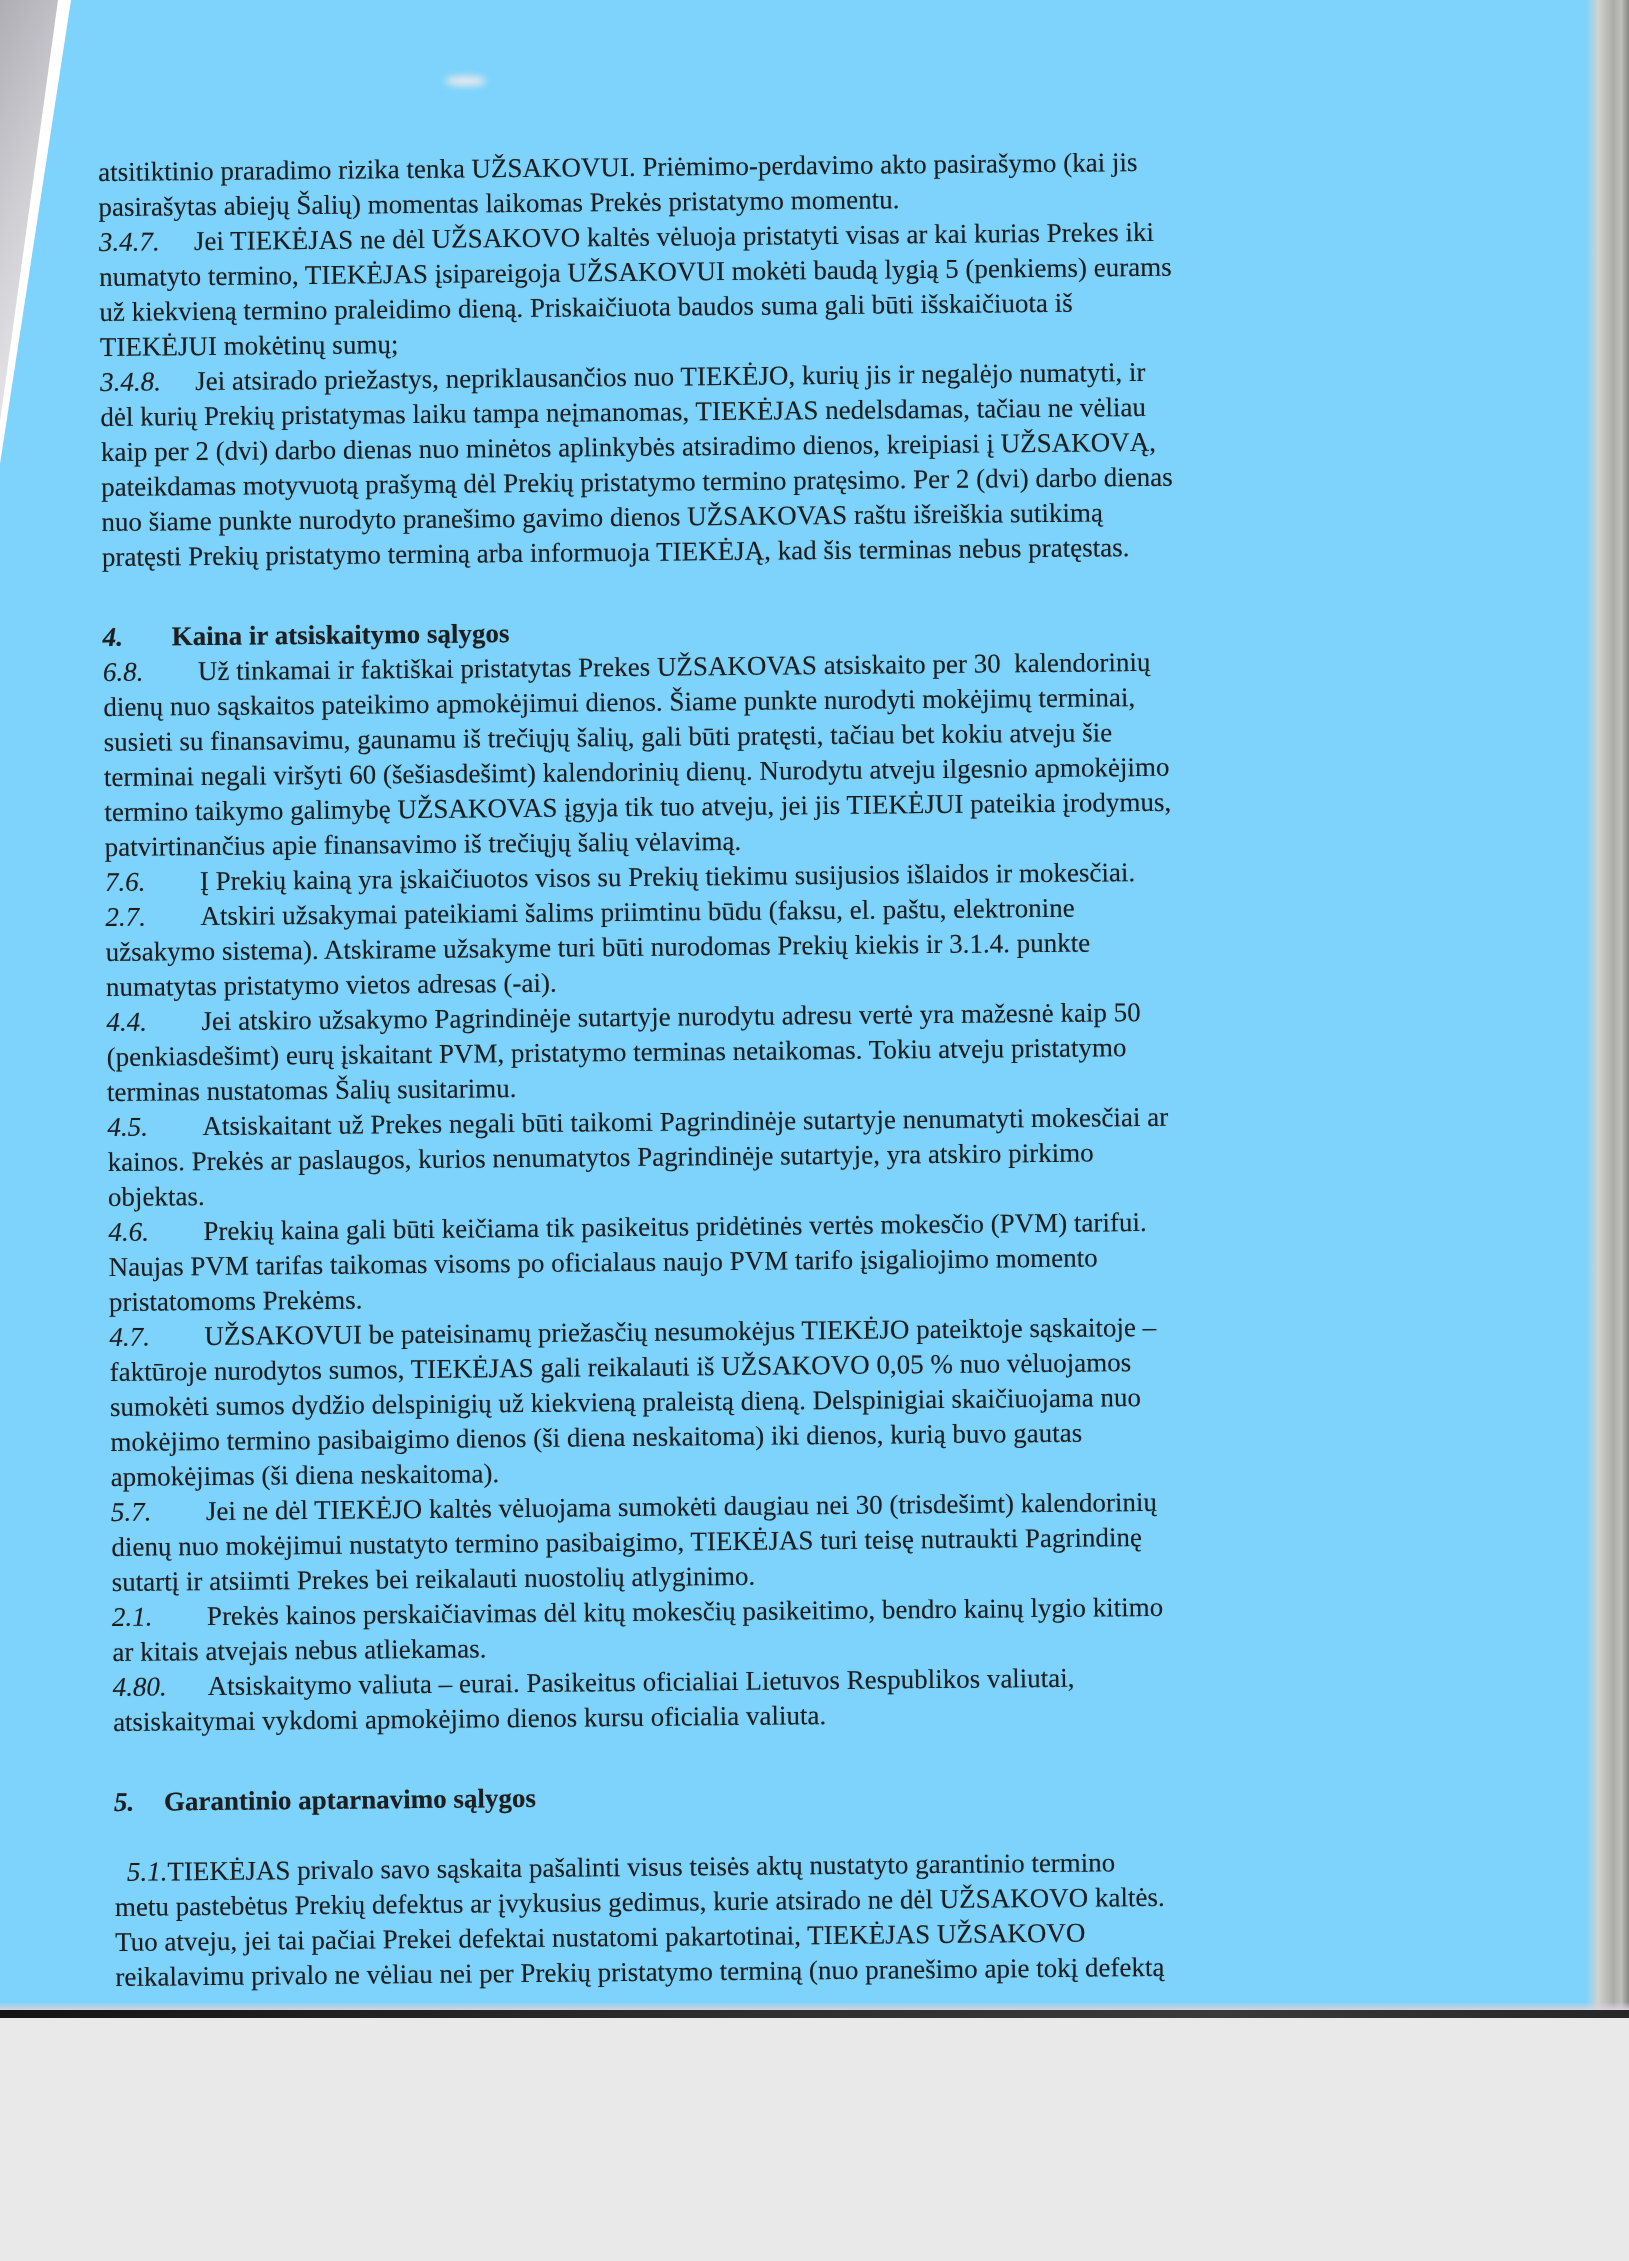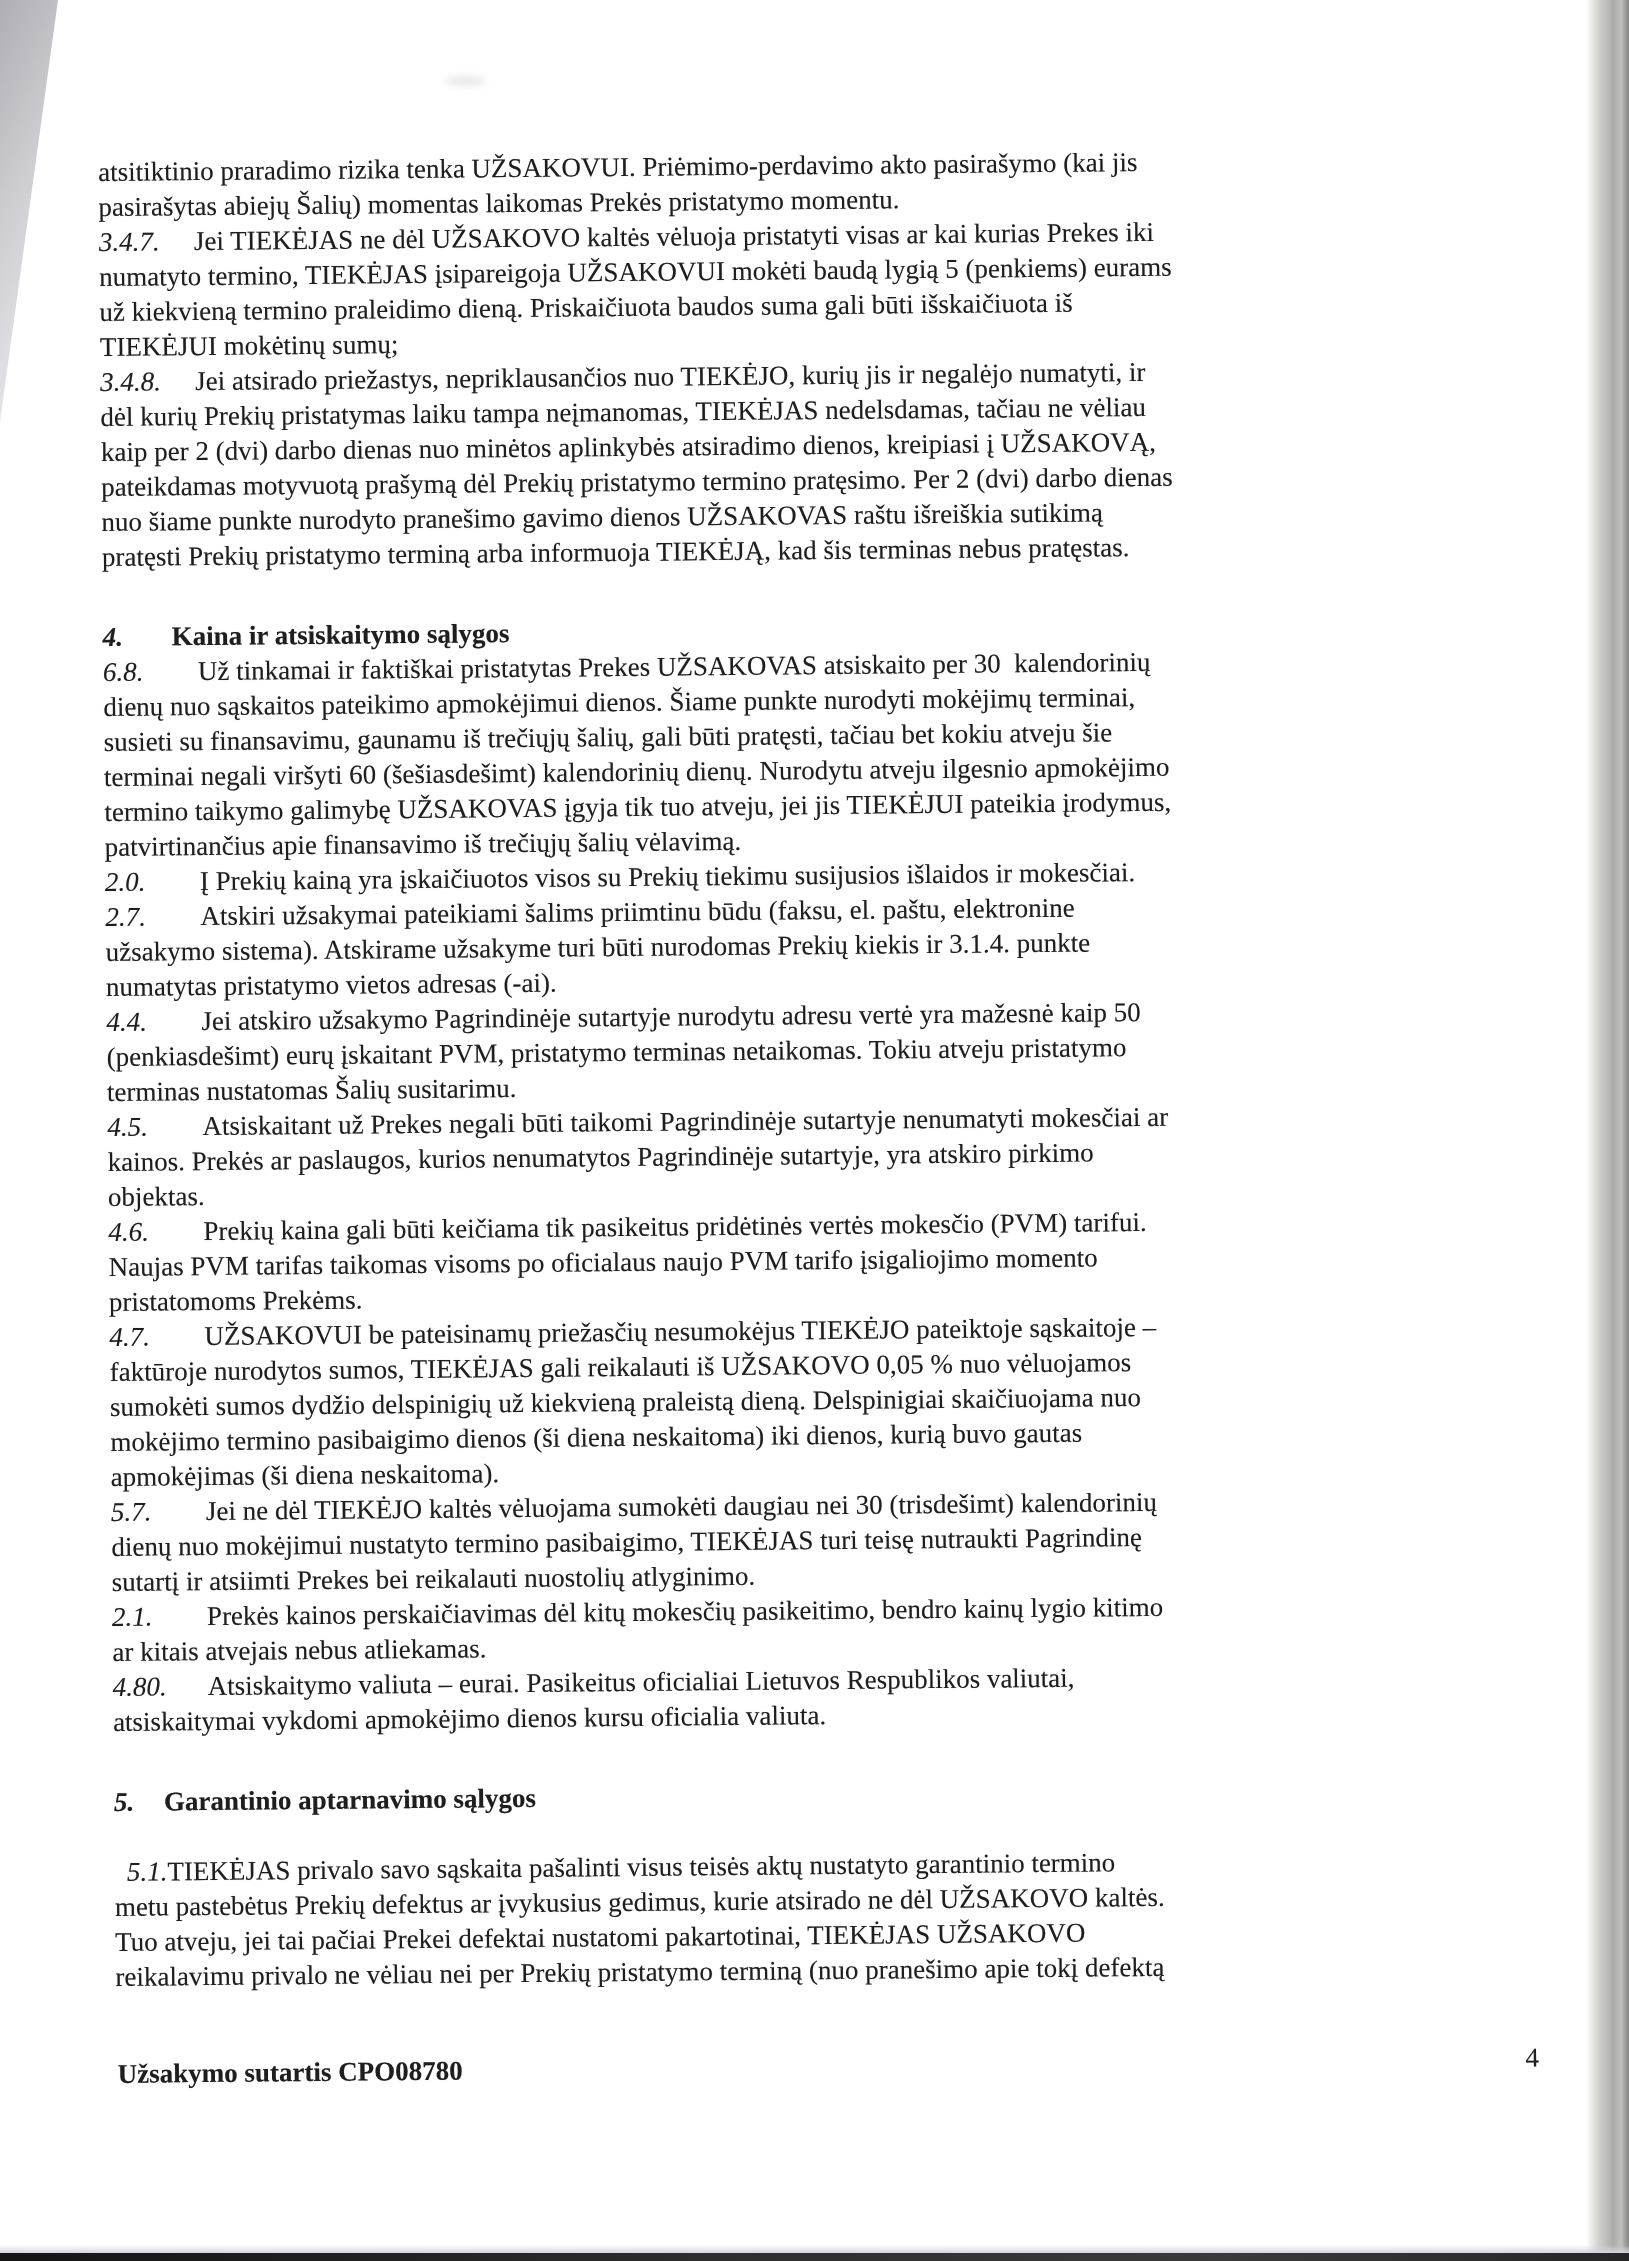--- a/index.html
+++ b/index.html
@@ -1,20 +1,20 @@
 <!DOCTYPE html>
 <html style="font-size:10.3px"><head>
 <meta charset="utf-8">
 <title>Scanned contract page</title>
 <style>
   html,body{margin:0;padding:0;background:#e9e9e9;}
   .page{
     position:relative;
-    width:1630px;height:2261px;
-    background:#ffffff;
+    width:1630px;height:2018px;
+    background:#7dd3fc;
     overflow:hidden;
     font-family:"Liberation Serif","DejaVu Serif",serif;
     color:#1e1e1e;
   }
   
   .corner-fold-highlight{
     position:absolute;left:0;top:0;width:71px;height:464px;
     background:#ffffff;
     clip-path:polygon(0 0,71px 0,0 464px);
     z-index:2;
@@ -96,21 +96,21 @@
       <div class="line"><span>pateikdamas motyvuotą prašymą dėl Prekių pristatymo termino pratęsimo. Per 2 (dvi) darbo dienas</span></div>
       <div class="line"><span>nuo šiame punkte nurodyto pranešimo gavimo dienos UŽSAKOVAS raštu išreiškia sutikimą</span></div>
       <div class="line"><span>pratęsti Prekių pristatymo terminą arba informuoja TIEKĖJĄ, kad šis terminas nebus pratęstas.</span></div>
       <div class="heading h4"><span class="num">4.</span><span>Kaina ir atsiskaitymo sąlygos</span></div>
       <div class="line"><span class="num">6.8.</span><span>Už tinkamai ir faktiškai pristatytas Prekes UŽSAKOVAS atsiskaito per 30  kalendorinių</span></div>
       <div class="line"><span>dienų nuo sąskaitos pateikimo apmokėjimui dienos. Šiame punkte nurodyti mokėjimų terminai,</span></div>
       <div class="line"><span>susieti su finansavimu, gaunamu iš trečiųjų šalių, gali būti pratęsti, tačiau bet kokiu atveju šie</span></div>
       <div class="line"><span>terminai negali viršyti 60 (šešiasdešimt) kalendorinių dienų. Nurodytu atveju ilgesnio apmokėjimo</span></div>
       <div class="line"><span>termino taikymo galimybę UŽSAKOVAS įgyja tik tuo atveju, jei jis TIEKĖJUI pateikia įrodymus,</span></div>
       <div class="line"><span>patvirtinančius apie finansavimo iš trečiųjų šalių vėlavimą.</span></div>
-      <div class="line"><span class="num">2.0.</span><span>Į Prekių kainą yra įskaičiuotos visos su Prekių tiekimu susijusios išlaidos ir mokesčiai.</span></div>
+      <div class="line"><span class="num">7.6.</span><span>Į Prekių kainą yra įskaičiuotos visos su Prekių tiekimu susijusios išlaidos ir mokesčiai.</span></div>
       <div class="line"><span class="num">2.7.</span><span>Atskiri užsakymai pateikiami šalims priimtinu būdu (faksu, el. paštu, elektronine</span></div>
       <div class="line"><span>užsakymo sistema). Atskirame užsakyme turi būti nurodomas Prekių kiekis ir 3.1.4. punkte</span></div>
       <div class="line"><span>numatytas pristatymo vietos adresas (-ai).</span></div>
       <div class="line"><span class="num">4.4.</span><span>Jei atskiro užsakymo Pagrindinėje sutartyje nurodytu adresu vertė yra mažesnė kaip 50</span></div>
       <div class="line"><span>(penkiasdešimt) eurų įskaitant PVM, pristatymo terminas netaikomas. Tokiu atveju pristatymo</span></div>
       <div class="line"><span>terminas nustatomas Šalių susitarimu.</span></div>
       <div class="line"><span class="num">4.5.</span><span>Atsiskaitant už Prekes negali būti taikomi Pagrindinėje sutartyje nenumatyti mokesčiai ar</span></div>
       <div class="line"><span>kainos. Prekės ar paslaugos, kurios nenumatytos Pagrindinėje sutartyje, yra atskiro pirkimo</span></div>
       <div class="line"><span>objektas.</span></div>
       <div class="line"><span class="num">4.6.</span><span>Prekių kaina gali būti keičiama tik pasikeitus pridėtinės vertės mokesčio (PVM) tarifui.</span></div>

